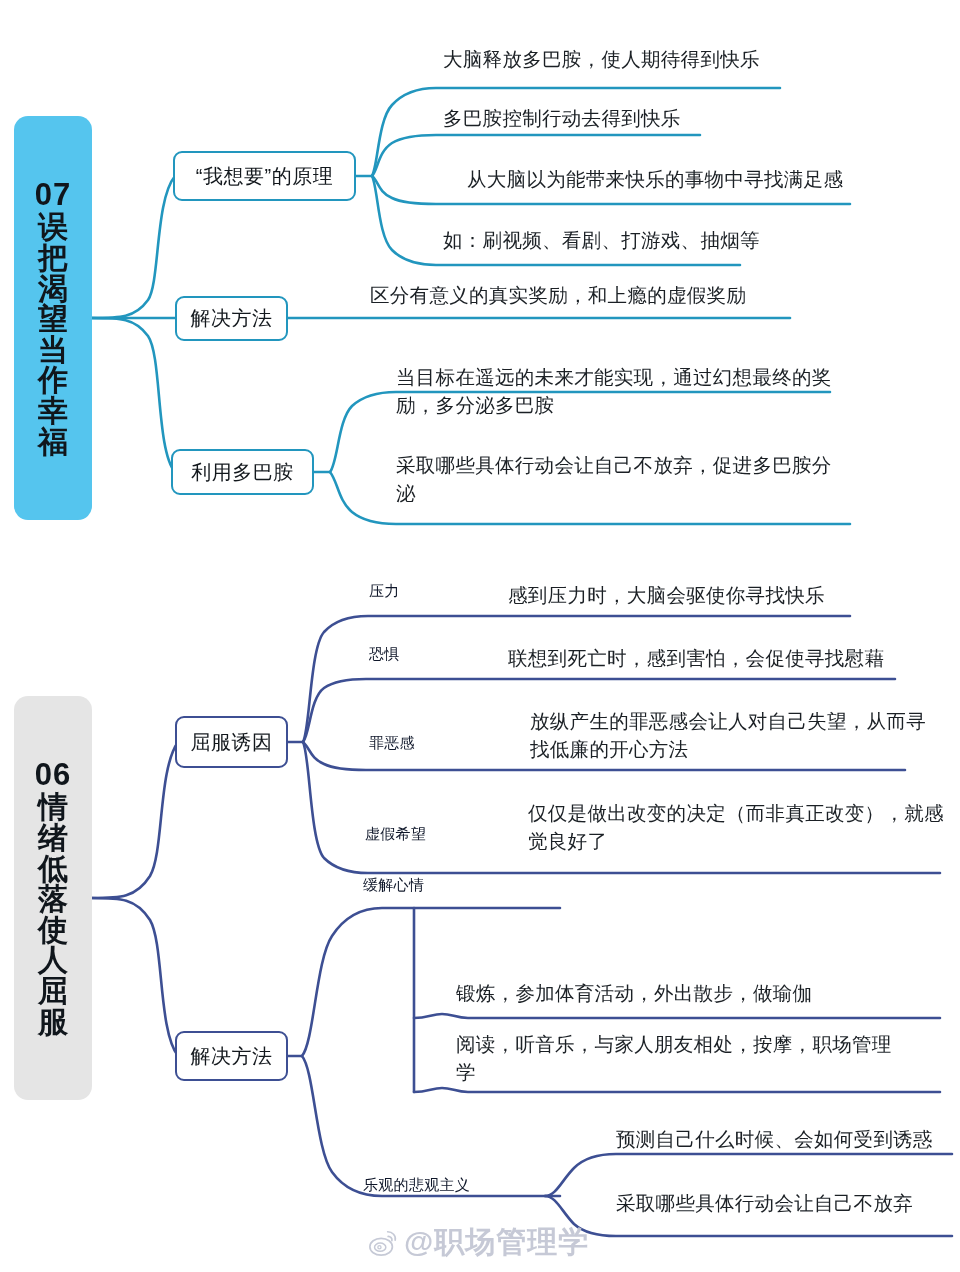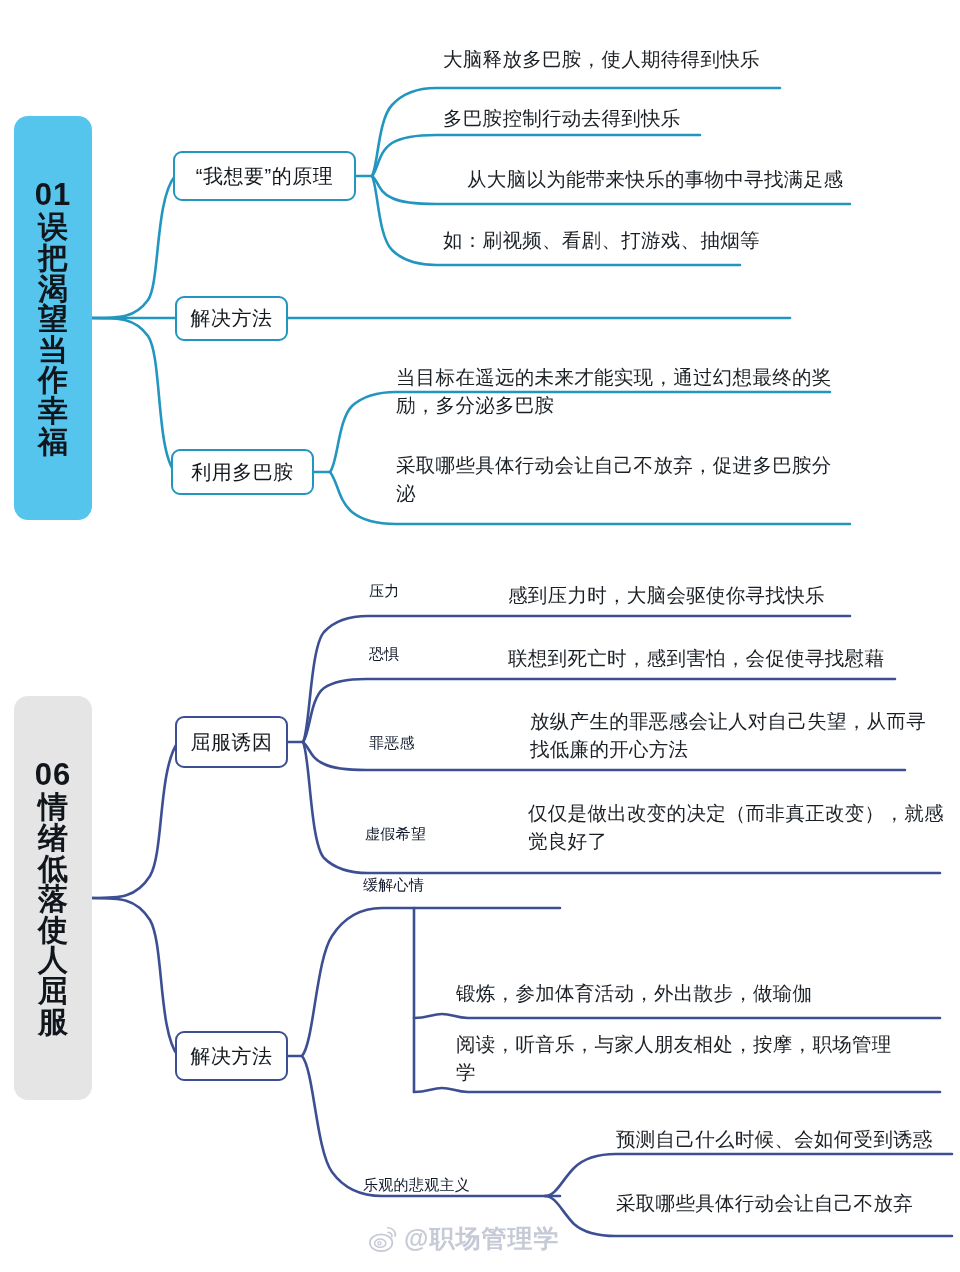--- a/index.html
+++ b/index.html
@@ -38,21 +38,21 @@
     position:absolute;font-size:19.5px;color:#1b2025;line-height:1.42;
     letter-spacing:.3px;box-sizing:border-box;
   }
   .sublabel{
     position:absolute;font-size:15px;color:#0f172a;letter-spacing:.3px;
   }
 
   
   .watermark{
     position:absolute;display:flex;align-items:center;gap:6px;
-    color:#c3c7d4;font-size:25px;font-weight:700;letter-spacing:1px;
+    color:#c3c7d4;font-size:30px;font-weight:700;letter-spacing:1px;
     opacity:.95;user-select:none;
   }
   .wm-logo{width:30px;height:30px;flex:0 0 auto;}
 </style>
 </head>
 <body>
 
 <div id="canvas">
 
   <svg class="links" viewBox="0 0 960 1272">
@@ -93,40 +93,41 @@
       <path d="M414,908 L414,1092"></path>
       <path d="M414,1018 C428,1018 432,1014 442,1014 C452,1014 456,1018 468,1018 L940,1018"></path>
       <path d="M414,1092 C428,1092 432,1088 442,1088 C452,1088 456,1092 468,1092 L940,1092"></path>
 
       <path d="M545,1196 C556,1196 562,1180 574,1168 C584,1158 598,1154 616,1154 L952,1154"></path>
       <path d="M545,1196 C556,1196 562,1212 574,1224 C584,1233 598,1236 616,1236 L952,1236"></path>
     </g>
   </svg>
 
   <div class="root root-05" style="left:14px;top:116px;width:78px;height:404px;">
-    <span class="num">01</span>
+    <span class="num">07</span>
     <span class="ch">误</span>
     <span class="ch">把</span>
     <span class="ch">渴</span>
     <span class="ch">望</span>
     <span class="ch">当</span>
     <span class="ch">作</span>
     <span class="ch">幸</span>
     <span class="ch">福</span>
   </div>
 
   <div class="nodebox" style="left:173px;top:151px;width:183px;height:50px;">“我想要”的原理</div>
 
   <div class="leaf" style="left:443px;top:46px;width:400px;">大脑释放多巴胺，使人期待得到快乐</div>
   <div class="leaf" style="left:443px;top:105px;width:400px;">多巴胺控制行动去得到快乐</div>
   <div class="leaf" style="left:426px;top:166px;width:440px;margin-left:41px;">从大脑以为能带来快乐的事物中寻找满足感</div>
   <div class="leaf" style="left:443px;top:227px;width:400px;">如：刷视频、看剧、打游戏、抽烟等</div>
 
   <div class="nodebox" style="left:175px;top:296px;width:113px;height:45px;">解决方法</div>
 
+  <div class="leaf" style="left:370px;top:282px;width:430px;">区分有意义的真实奖励，和上瘾的虚假奖励</div>
 
   <div class="nodebox" style="left:171px;top:449px;width:143px;height:46px;">利用多巴胺</div>
 
   <div class="leaf" style="left:396px;top:364px;width:444px;">当目标在遥远的未来才能实现，通过幻想最终的奖励，多分泌多巴胺</div>
   <div class="leaf" style="left:396px;top:452px;width:452px;">采取哪些具体行动会让自己不放弃，促进多巴胺分泌</div>
 
   <div class="root root-06" style="left:14px;top:696px;width:78px;height:404px;">
     <span class="num">06</span>
     <span class="ch">情</span>
     <span class="ch">绪</span>

